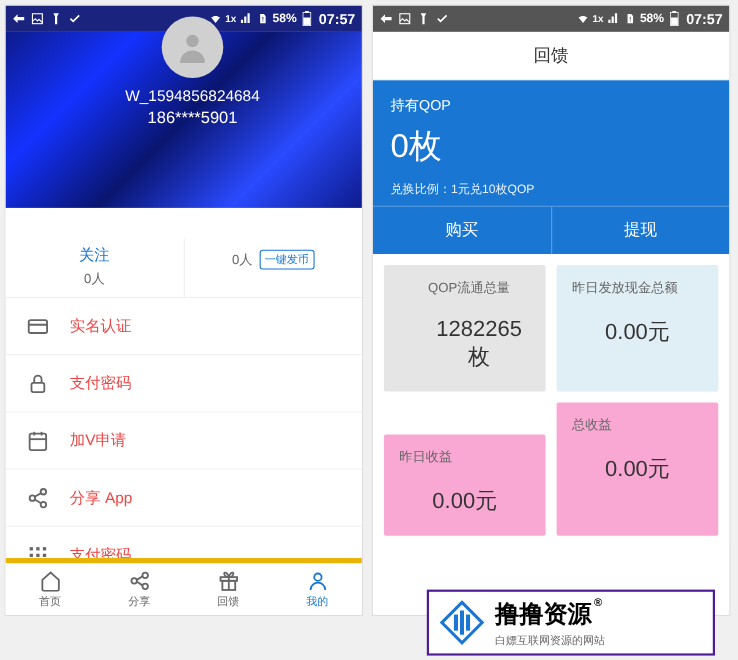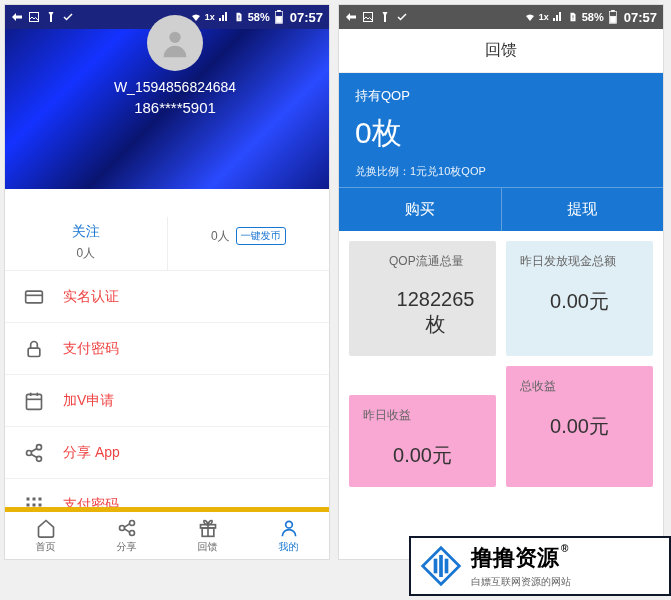--- a/index.html
+++ b/index.html
@@ -52,21 +52,21 @@
   .stat-grid { display: grid; grid-template-columns: 1fr 1fr; gap: 10px; padding: 10px; background: #fff; }
   .stat-card { padding: 12px 14px 18px; border-radius: 2px; }
   .stat-card .sc-label { font-size: 12px; color: #666; }
   .stat-card .sc-value { font-size: 20px; color: #333; text-align: center; margin-top: 18px; }
   .sc1 { background: #e5e5e5; padding-left: 40px; }
   .sc2 { background: #e0eef5; }
   .sc3 { background: #f9a8d4; margin-top: 29px; }
   .sc4 { background: #f9a8d4; }
 
   
-  .watermark { position: absolute; right: 0; bottom: 4px; width: 262px; height: 60px; background: #fff; border: 2px solid #0f172a; display: flex; align-items: center; padding: 4px 8px; gap: 8px; }
+  .watermark { position: absolute; right: 21px; bottom: 4px; width: 262px; height: 60px; background: #fff; border: 2px solid #4c1d95; display: flex; align-items: center; padding: 4px 8px; gap: 8px; }
   .wm-logo { width: 44px; height: 44px; }
   .wm-text { display: flex; flex-direction: column; }
   .wm-title { font-size: 22px; font-weight: bold; color: #000; display: flex; align-items: flex-start; }
   .wm-r { font-size: 10px; margin-left: 2px; }
   .wm-sub { font-size: 10px; color: #666; margin-top: 2px; }
 
   svg { display: block; }
 </style>
 </head>
 <body>

